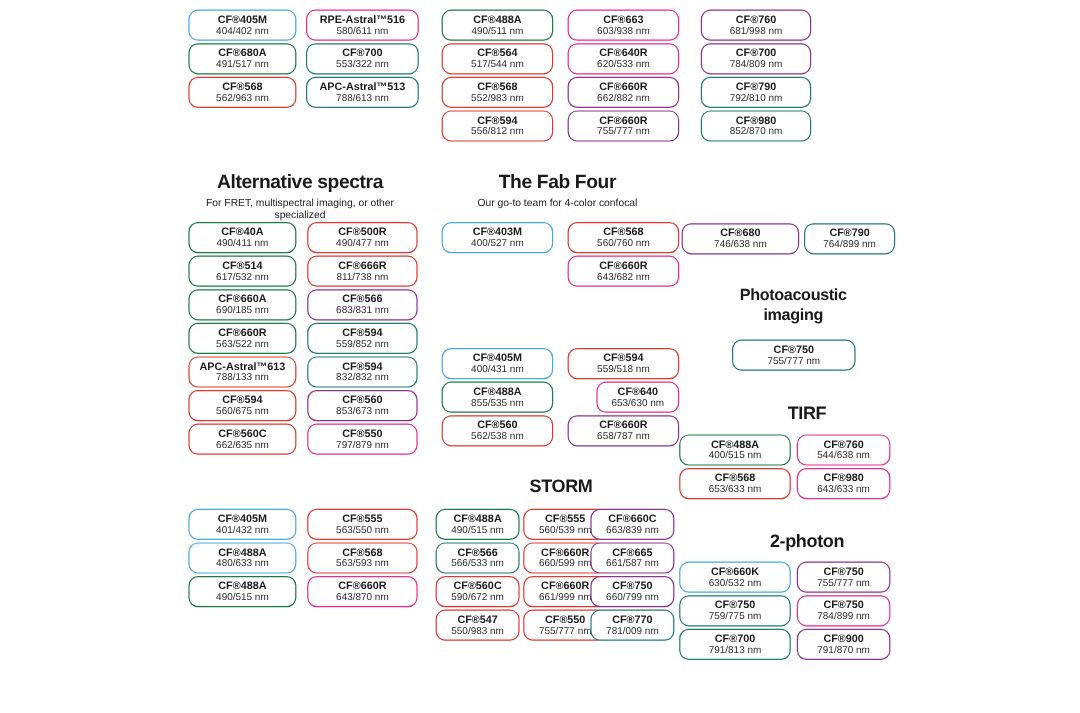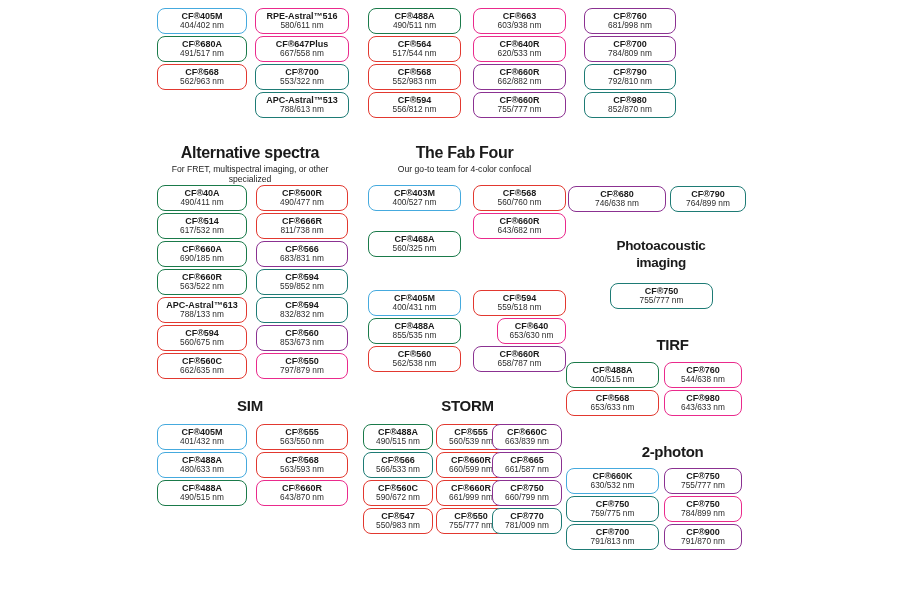--- a/index.html
+++ b/index.html
@@ -75,24 +75,20 @@
       <div class="pill" style="border-color: rgb(226, 56, 47);">
         <div class="pill-name">CF®568</div>
         <div class="pill-spec">562/963 nm</div>
       </div>
     </div>
   <div class="col" id="top-c2">
       <div class="pill" style="border-color: rgb(234, 42, 140);">
         <div class="pill-name">RPE-Astral™516</div>
         <div class="pill-spec">580/611 nm</div>
       </div>
-      <div class="pill" style="border-color: rgb(234, 42, 140);">
-        <div class="pill-name">CF®647Plus</div>
-        <div class="pill-spec">667/558 nm</div>
-      </div>
       <div class="pill" style="border-color: rgb(30, 123, 117);">
         <div class="pill-name">CF®700</div>
         <div class="pill-spec">553/322 nm</div>
       </div>
       <div class="pill" style="border-color: rgb(30, 123, 117);">
         <div class="pill-name">APC-Astral™513</div>
         <div class="pill-spec">788/613 nm</div>
       </div>
     </div>
   <div class="col" id="top-c3">
@@ -217,24 +213,20 @@
 
   <div class="sec-head" id="fab-head">
     <div class="sec-title">The Fab Four</div>
     <div class="sec-sub">Our go-to team for 4-color confocal</div>
   </div>
   <div class="col" id="fab-c1">
       <div class="pill" style="border-color: rgb(69, 170, 222);">
         <div class="pill-name">CF®403M</div>
         <div class="pill-spec">400/527 nm</div>
       </div>
-      <div class="pill" style="border-color: rgb(26, 122, 74);">
-        <div class="pill-name">CF®468A</div>
-        <div class="pill-spec">560/325 nm</div>
-      </div>
     </div>
   <div class="col" id="fab-c2">
       <div class="pill" style="border-color: rgb(226, 56, 47);">
         <div class="pill-name">CF®568</div>
         <div class="pill-spec">560/760 nm</div>
       </div>
       <div class="pill" style="border-color: rgb(234, 42, 140);">
         <div class="pill-name">CF®660R</div>
         <div class="pill-spec">643/682 nm</div>
       </div>
@@ -262,23 +254,20 @@
       <div class="pill" style="border-color: rgb(234, 42, 140); margin-left: 24px;">
         <div class="pill-name">CF®640</div>
         <div class="pill-spec">653/630 nm</div>
       </div>
       <div class="pill" style="border-color: rgb(139, 49, 145);">
         <div class="pill-name">CF®660R</div>
         <div class="pill-spec">658/787 nm</div>
       </div>
     </div>
 
-  <div class="sec-head sm" id="sim-head">
-    <div class="sec-title">SIM</div>
-  </div>
   <div class="col" id="sim-c1">
       <div class="pill" style="border-color: rgb(69, 170, 222);">
         <div class="pill-name">CF®405M</div>
         <div class="pill-spec">401/432 nm</div>
       </div>
       <div class="pill" style="border-color: rgb(69, 170, 222);">
         <div class="pill-name">CF®488A</div>
         <div class="pill-spec">480/633 nm</div>
       </div>
       <div class="pill" style="border-color: rgb(26, 122, 74);">

